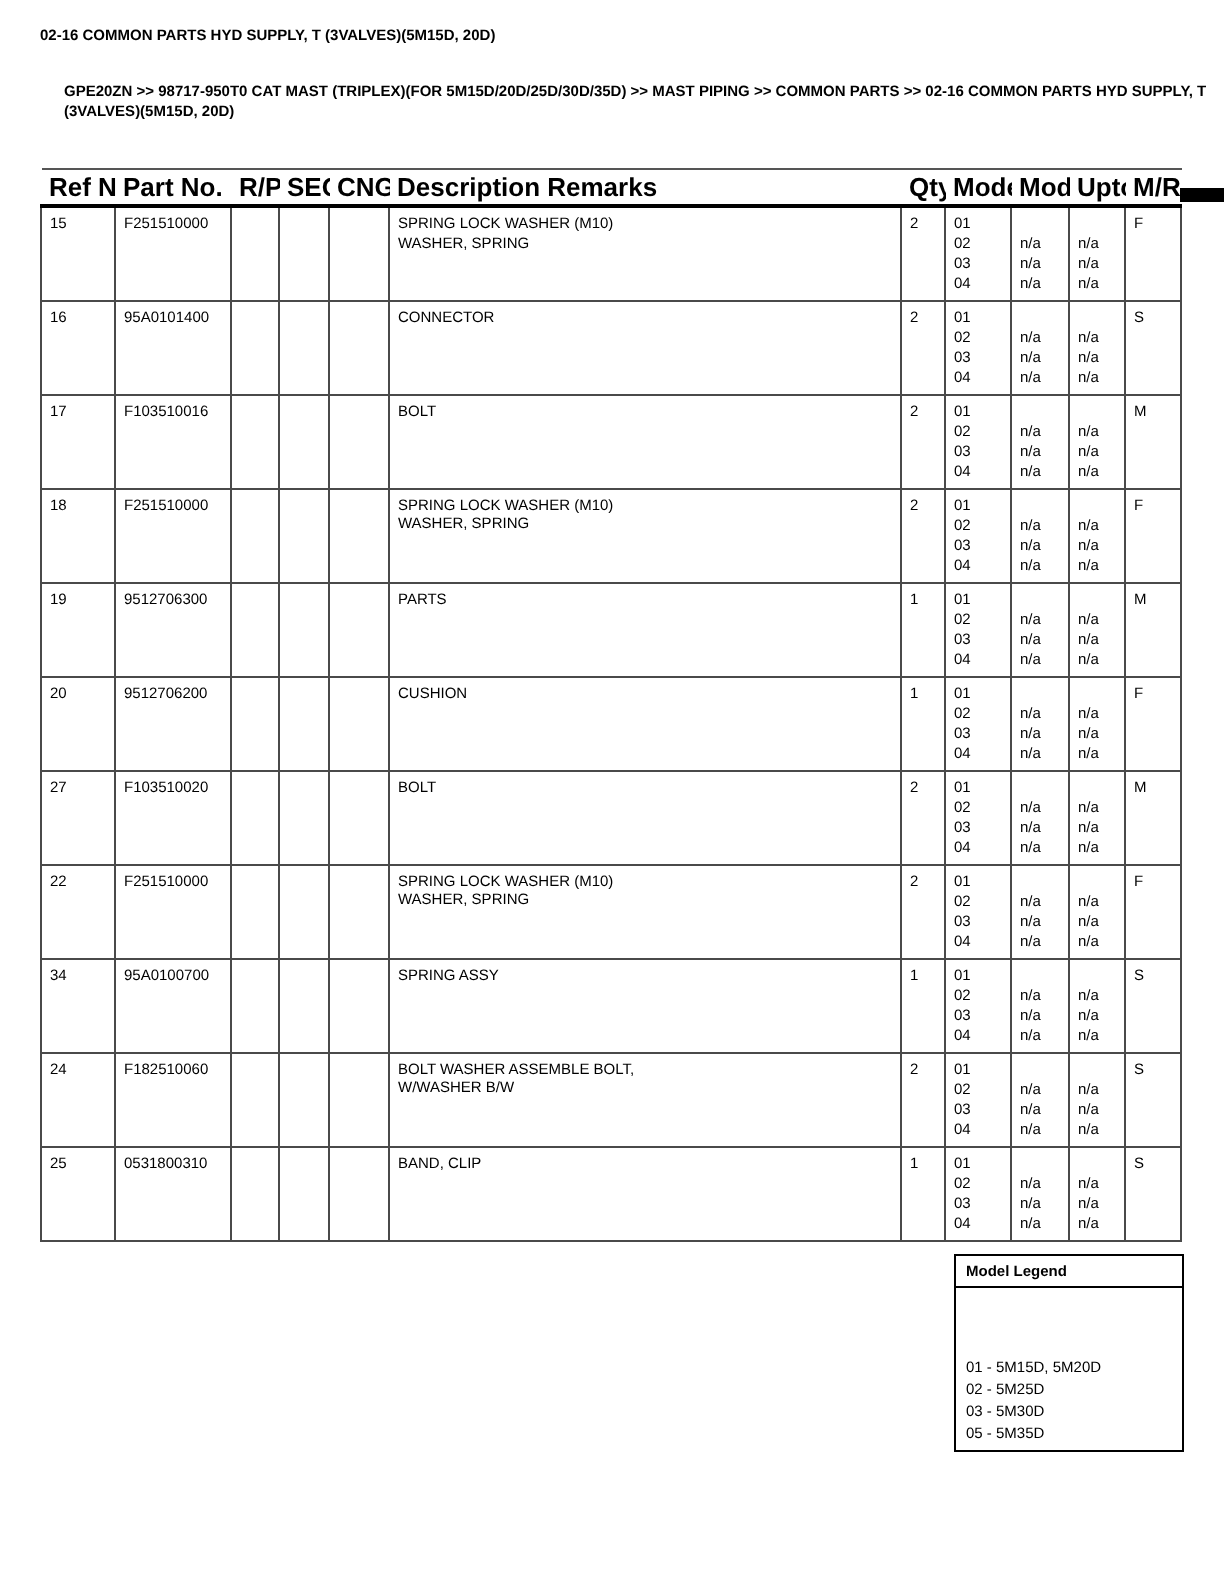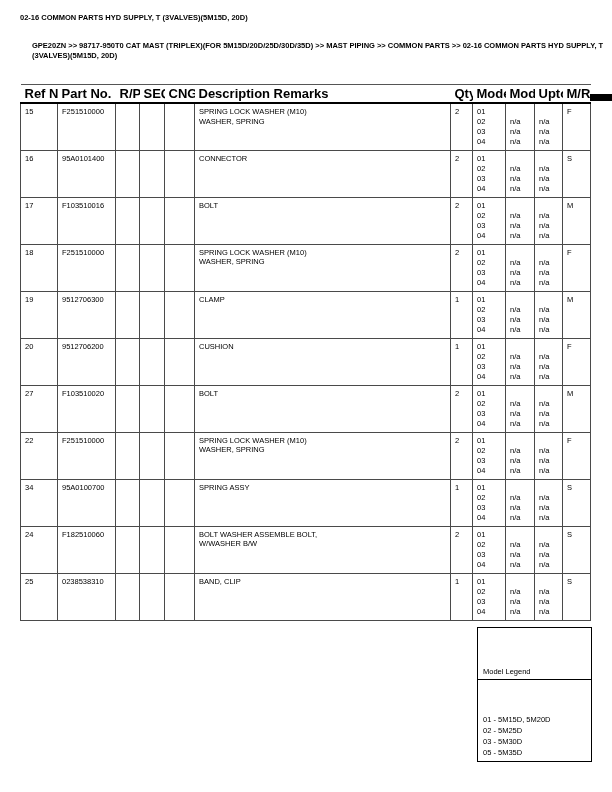--- a/index.html
+++ b/index.html
@@ -45,24 +45,23 @@
   .model-line { height: 10px; line-height: 10px; }
   .corner-mark {
     position: absolute; left: 590px; top: 94px;
     width: 22px; height: 7px; background: #000;
   }
   .legend {
     position: absolute; left: 477px; top: 627px; width: 115px;
     border: 1px solid #000; background: #fff;
   }
   .legend-title {
-    font-size: 7.5px; font-weight: normal;
+    font-size: 7.5px; font-weight: bold;
     padding: 3px 5px 3px 5px;
     border-bottom: 1px solid #000;
-    margin-top: 36px;
   }
   .legend-items { padding: 2px 0 3px 0; margin-top: 32px; }
   .legend-item { font-size: 7.5px; line-height: 11px; padding: 0 5px; }
 </style>
 </head>
 <body>
 
 <div class="page">
 
   <div class="doc-title">02-16 COMMON PARTS HYD SUPPLY, T (3VALVES)(5M15D, 20D)</div>
@@ -222,21 +221,21 @@
             </td>
             <td>F</td>
           </tr>
           <tr>
             <td>19</td>
             <td>9512706300</td>
             <td></td>
             <td></td>
             <td></td>
             <td>
-              <div class="desc-line">CLAMP</div>
+              <div class="desc-line">PARTS</div>
             </td>
             <td>1</td>
             <td>
               <div class="model-line">01</div>
               <div class="model-line">02</div>
               <div class="model-line">03</div>
               <div class="model-line">04</div>
             </td>
             <td>
               <div class="model-line"></div>
@@ -399,21 +398,21 @@
             <td>
               <div class="model-line"></div>
               <div class="model-line">n/a</div>
               <div class="model-line">n/a</div>
               <div class="model-line">n/a</div>
             </td>
             <td>S</td>
           </tr>
           <tr>
             <td>25</td>
-            <td>0238538310</td>
+            <td>0531800310</td>
             <td></td>
             <td></td>
             <td></td>
             <td>
               <div class="desc-line">BAND, CLIP</div>
             </td>
             <td>1</td>
             <td>
               <div class="model-line">01</div>
               <div class="model-line">02</div>

